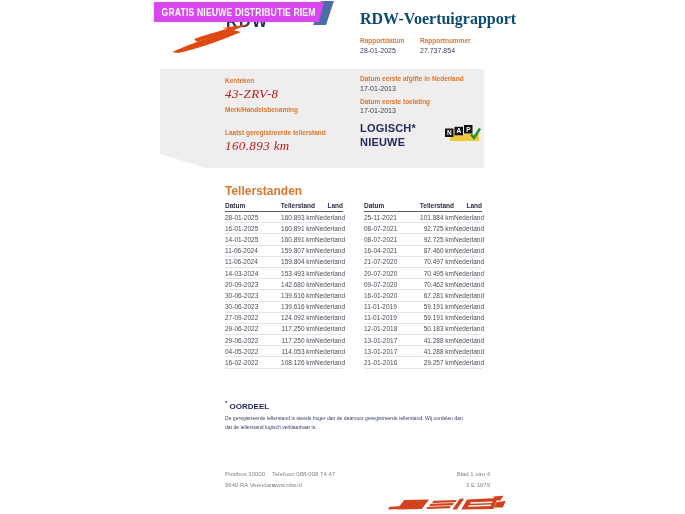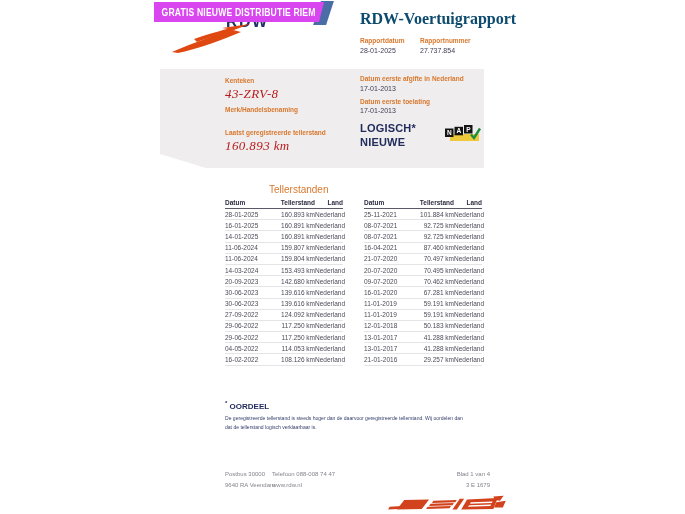--- a/index.html
+++ b/index.html
@@ -36,21 +36,21 @@
   .serif-val{font-family:"Liberation Serif",serif;font-size:13px;color:#b91c1c;
     letter-spacing:0.4px;margin:2px 0 4px;font-style:italic;}
   .panel-left .gap{height:16px;}
   .panel-right .oval{margin-bottom:6px;}
   .oordeel-row{display:flex;margin-top:8px;align-items:flex-start;justify-content:space-between;}
   .oordeel{font-weight:bold;font-size:11px;line-height:13.5px;color:#232c5e;letter-spacing:0.2px;}
   .nap{margin-left:16px;margin-top:2px;}
   .nap text{font:bold 6.5px "Liberation Sans",sans-serif;fill:#fff;}
   
   .tables{position:absolute;left:225px;top:184px;width:258px;}
-  .tbl-title{font-weight:normal;font-size:10px;color:#d9782d;margin-bottom:3px;margin-left:44px;}
+  .tbl-title{font-weight:bold;font-size:12px;color:#d9782d;margin-bottom:3px;}
   .tbl-wrap{display:flex;gap:21px;}
   table{width:118px;border-collapse:collapse;font-size:6.5px;table-layout:fixed;}
   th{font-weight:bold;color:#2c2c40;border-bottom:1px solid #5a5a66;padding:1px 0 2px;text-align:right;}
   th:first-child{text-align:left;width:46px;}
   th:nth-child(2){width:44px;} th:nth-child(3){width:28px;}
   td{color:#4b4b58;border-bottom:1px solid #e4e4e6;padding:1.6px 0;text-align:right;}
   td:first-child{text-align:left;}
   
   .footnote{position:absolute;left:225px;top:400px;width:270px;}
   .fn-title{font-weight:bold;font-size:8px;color:#232c5e;}

